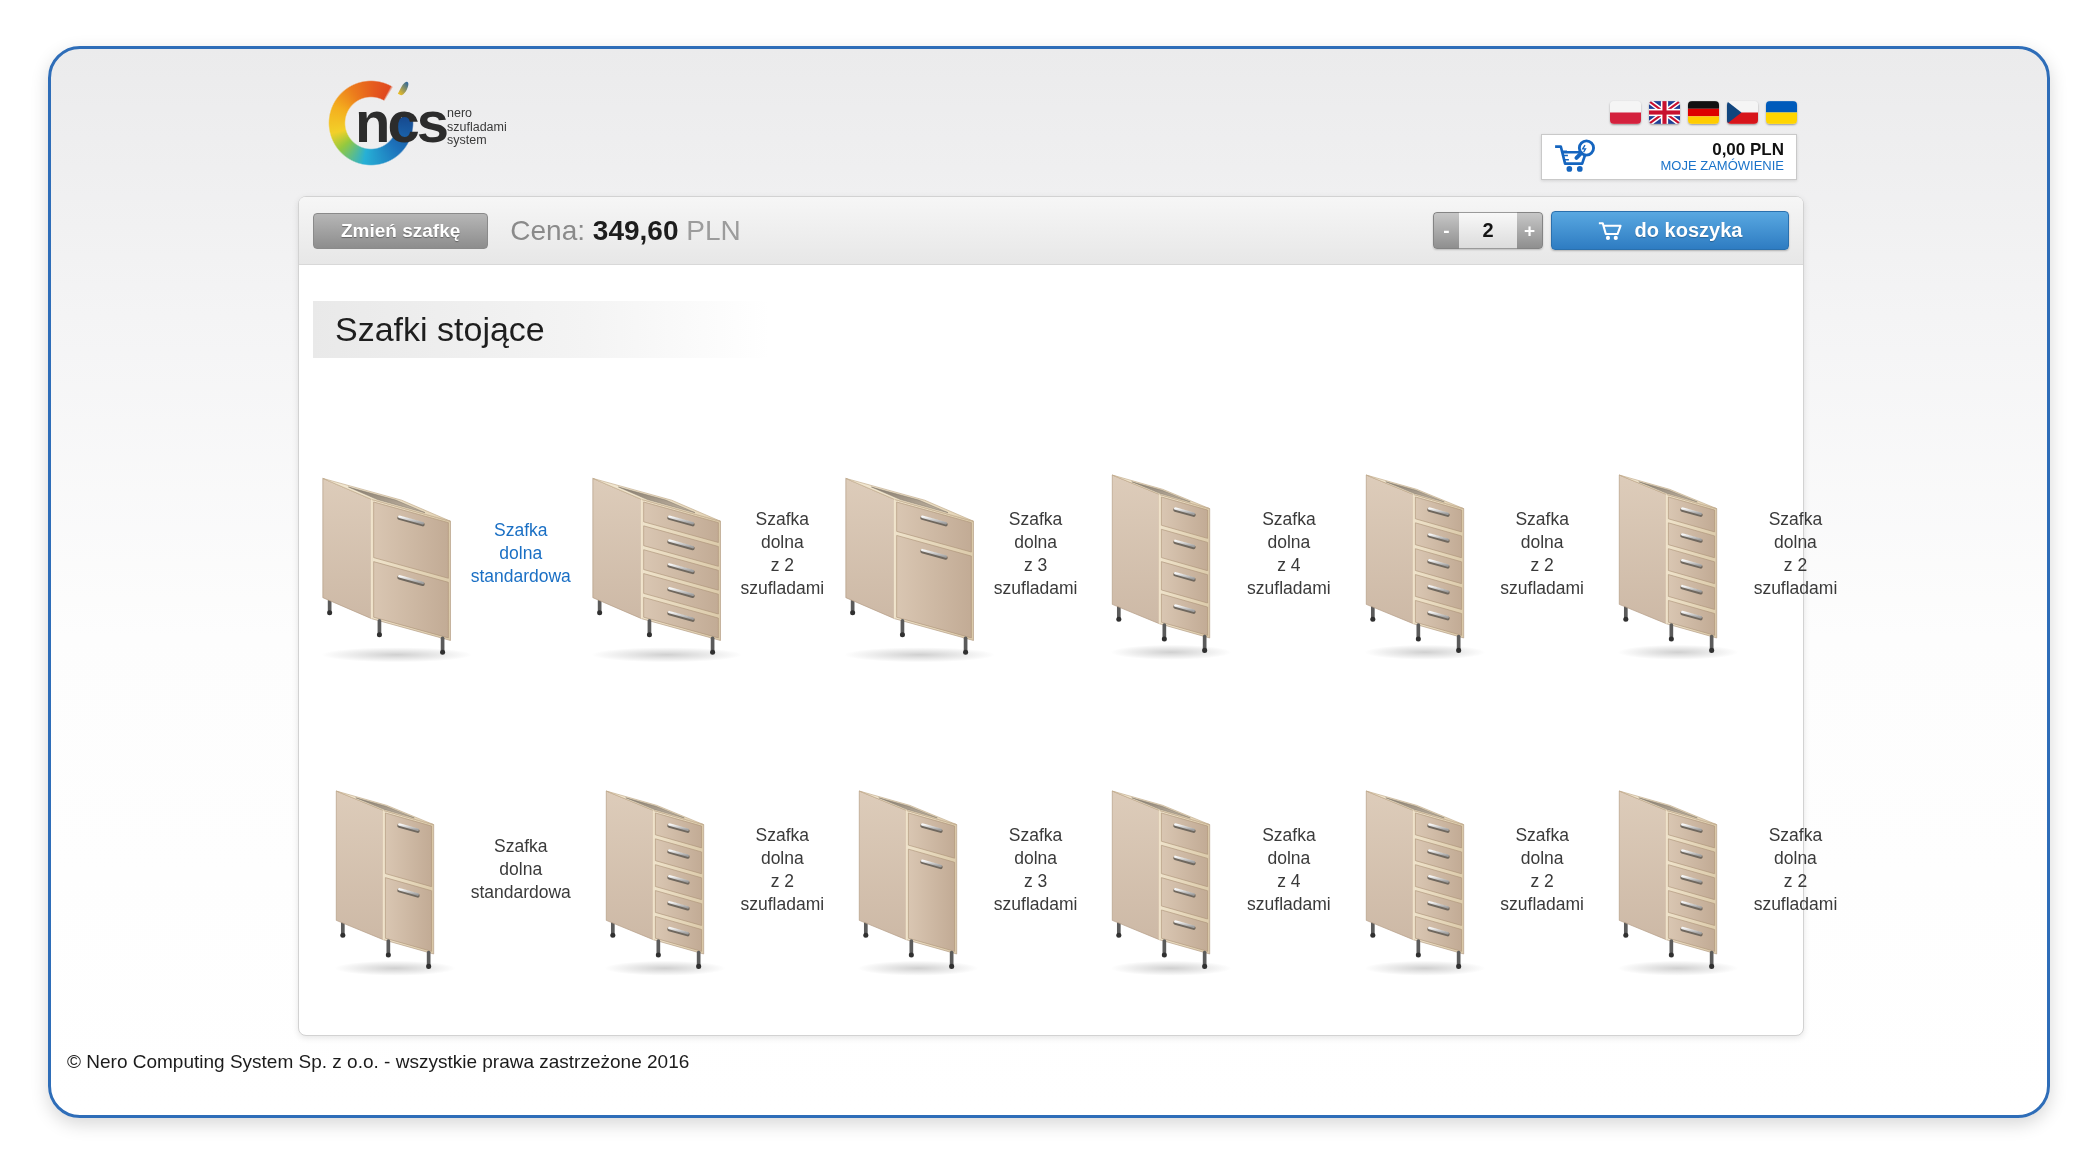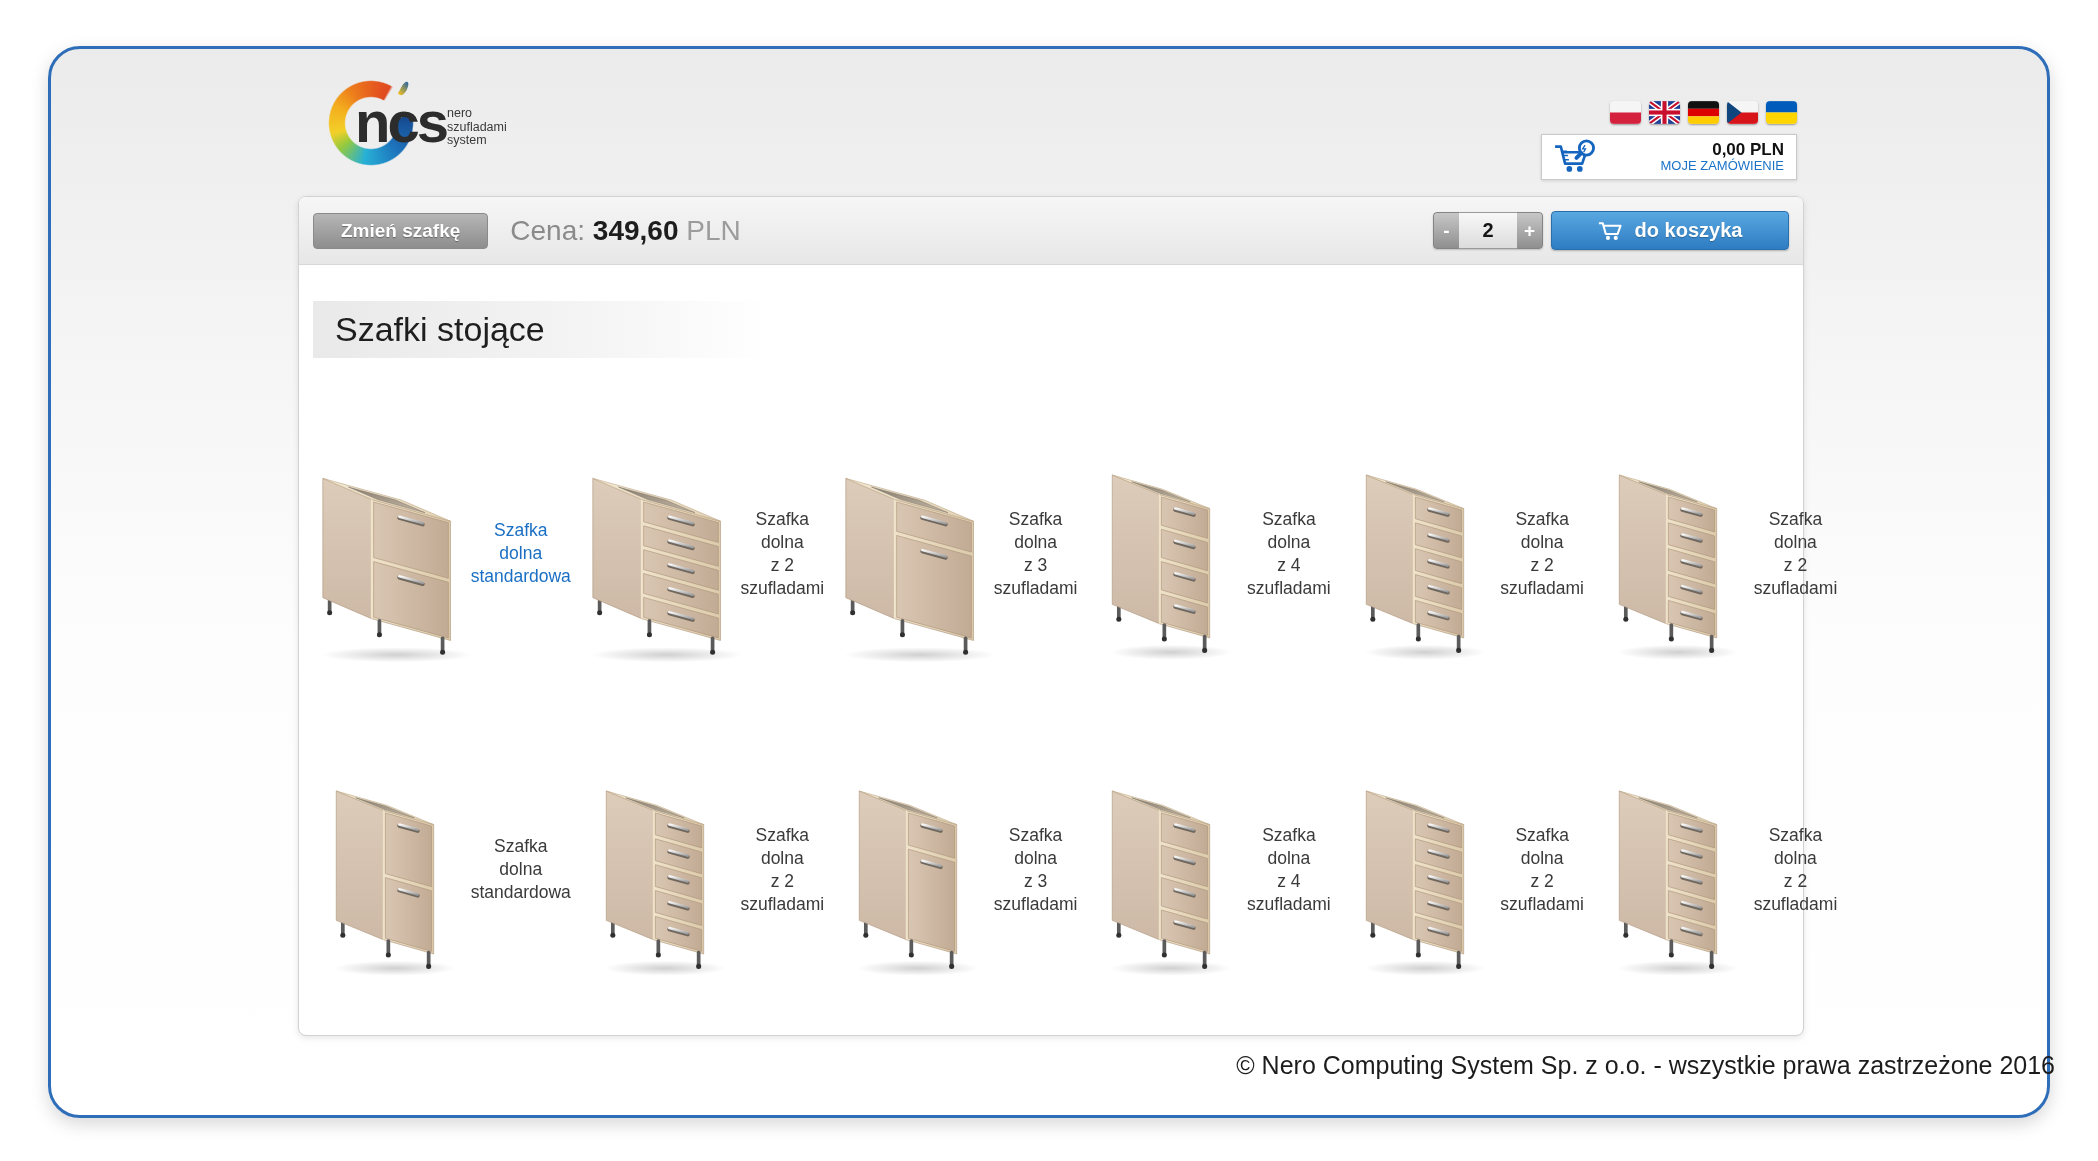--- a/index.html
+++ b/index.html
@@ -71,21 +71,21 @@
     background:linear-gradient(90deg,#e9e9e9 0%, #f4f4f4 60%, rgba(255,255,255,0) 100%); }
 
   .grid { position:absolute; left:2px; top:198px; width:1502px;
     display:grid; grid-template-columns:repeat(6,1fr); grid-auto-rows:316px; }
   .product { display:flex; align-items:center; cursor:pointer; }
   .figure { height:222px; display:flex; align-items:flex-end; justify-content:center; }
   .figure svg { height:215px; width:auto; display:block; }
   .pname { margin-top:1px; text-align:center; font-size:17.5px; line-height:23px; color:#3a3a3a; }
   .product.selected .pname { color:#1a6fc4; }
 
-  .footer { position:absolute; left:8px; top:1002px; width:100%; text-align:right; font-size:25px; color:#1c1c1c; }
+  .footer { position:absolute; left:16px; top:1002px; width:100%; text-align:left; font-size:19px; color:#1c1c1c; }
 </style>
 </head>
 <body>
 
 <svg width="0" height="0" style="position:absolute" aria-hidden="true">
   <defs>
     <linearGradient id="gFrame" x1="0" y1="0" x2="1" y2="0">
       <stop offset="0" stop-color="#efe3cb"></stop>
         <stop offset="1" stop-color="#dccbab"></stop>
     </linearGradient>

